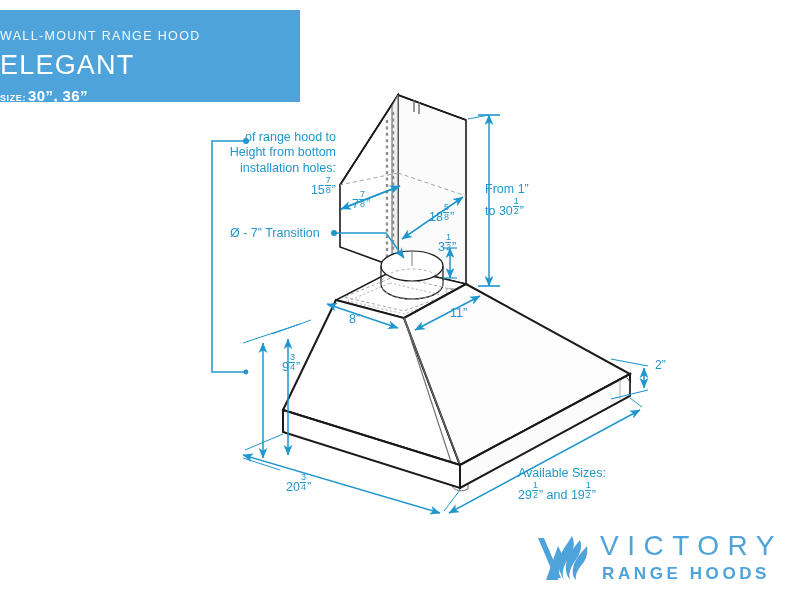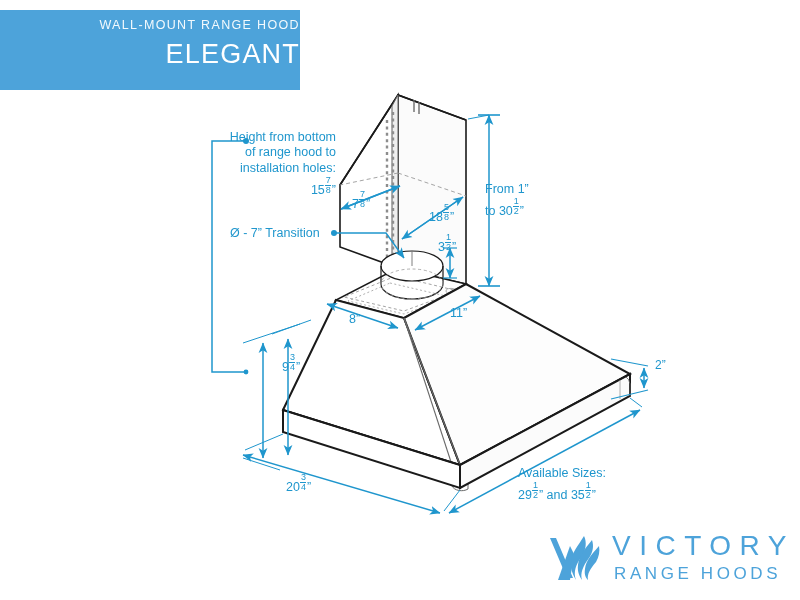--- a/index.html
+++ b/index.html
@@ -17,26 +17,26 @@
     background: #ffffff;
     overflow: hidden;
   }
 
   
   #header-banner {
     position: absolute;
     left: 0;
     top: 10px;
     width: 300px;
-    height: 80px;
+    height: 92px;
     background: #4da3da;
     color: #ffffff;
-    text-align: right;
+    text-align: left;
     box-sizing: border-box;
-    padding-top: 9px;
+    padding-top: 20px;
   }
   #banner-kicker {
     font-size: 12.5px;
     letter-spacing: 1.35px;
     font-weight: 400;
     line-height: 1;
     color: #f2f9fd;
   }
   #banner-title {
     font-size: 27px;
@@ -89,42 +89,42 @@
     text-align: center;
     vertical-align: 0.12em;
     margin: 0 0.5px;
   }
   .frac .num { display: block; border-bottom: 1px solid currentColor; padding: 0 0.5px; }
   .frac .den { display: block; padding: 0 0.5px; }
 
   
   #logo {
     position: absolute;
-    left: 540px;
+    left: 528px;
     top: 530px;
     width: 258px;
     height: 56px;
   }
   #logo-text {
     position: absolute;
     left: 72px;
     top: 2px;
   }
   #logo-victory {
     font-size: 28px;
     letter-spacing: 8.5px;
     color: #4da3da;
     font-weight: 400;
     line-height: 1;
   }
   #logo-range-hoods {
     font-size: 17px;
     letter-spacing: 3.6px;
     color: #4da3da;
-    font-weight: normal;
+    font-weight: bold;
     line-height: 1;
     margin-top: 5px;
     margin-left: 2px;
   }
 </style>
 </head>
 <body>
 
 <div id="page">
 
@@ -248,25 +248,28 @@
 
       <path d="M 644 368 L 644 388" marker-start="url(#arrBlueStart)" marker-end="url(#arrBlue)"></path>
       <path d="M 611 359 L 648 366" stroke-width="1.2"></path>
       <path d="M 611 399 L 648 390" stroke-width="1.2"></path>
     </g>
   </svg>
 
   <div id="header-banner">
     <div id="banner-kicker">WALL-MOUNT RANGE HOOD</div>
     <div id="banner-title">ELEGANT</div>
+    <div id="banner-size-row">
+      <span id="banner-size-label">SIZE:</span><span id="banner-size-value">30”, 36”</span>
+    </div>
   </div>
 
   <div class="anno right" style="left:116px; top:130px; width:220px;">
+    <div>of range hood to</div>
     <div>Height from bottom</div>
-    <div>of range hood to</div>
     <div>installation holes:</div>
     <div>
       <span>15</span><span class="frac"><span class="num">7</span><span class="den">8</span></span><span>”</span>
     </div>
   </div>
 
   <div class="anno" style="left:230px; top:226px;">Ø - 7” Transition</div>
 
   <div class="anno" style="left:352px; top:190px;">
     <span>7</span><span class="frac"><span class="num">7</span><span class="den">8</span></span><span>”</span>
@@ -297,21 +300,21 @@
 
   <div class="anno" style="left:286px; top:473px;">
     <span>20</span><span class="frac"><span class="num">3</span><span class="den">4</span></span><span>”</span>
   </div>
 
   <div class="anno" style="left:655px; top:358px; font-size:12px;">2”</div>
 
   <div class="anno" style="left:518px; top:466px;">
     <div>Available Sizes:</div>
     <div>
-      <span>29</span><span class="frac"><span class="num">1</span><span class="den">2</span></span><span>” and 35</span><span class="frac"><span class="num">1</span><span class="den">2</span></span><span>”</span>
+      <span>29</span><span class="frac"><span class="num">1</span><span class="den">2</span></span><span>” and 19</span><span class="frac"><span class="num">1</span><span class="den">2</span></span><span>”</span>
     </div>
   </div>
 
   <div id="logo">
     <svg width="70" height="52" viewBox="0 0 70 52" xmlns="http://www.w3.org/2000/svg" style="position:absolute;left:0;top:2px;">
       <path d="M 4 6 L 16 6 L 33 46 L 27 46 L 10 6 Z" fill="#4da3da"></path>
       <path d="M 30 48 L 18 48 L 30 14 L 34 22 Z" fill="#4da3da"></path>
       <path d="M 44 4 C 38 14, 32 20, 31 30 C 30 38, 34 44, 36 48 C 33 40, 36 32, 42 24 C 46 18, 47 10, 44 4 Z" fill="#4da3da"></path>
       <path d="M 52 8 C 45 17, 39 23, 38 33 C 37 40, 40 45, 42 48 C 40 41, 43 34, 49 26 C 53 20, 54 14, 52 8 Z" fill="#4da3da"></path>
       <path d="M 59 14 C 52 22, 46 28, 45 37 C 44 43, 46 46, 48 48 C 47 42, 50 37, 56 30 C 59 25, 60 19, 59 14 Z" fill="#4da3da"></path>

